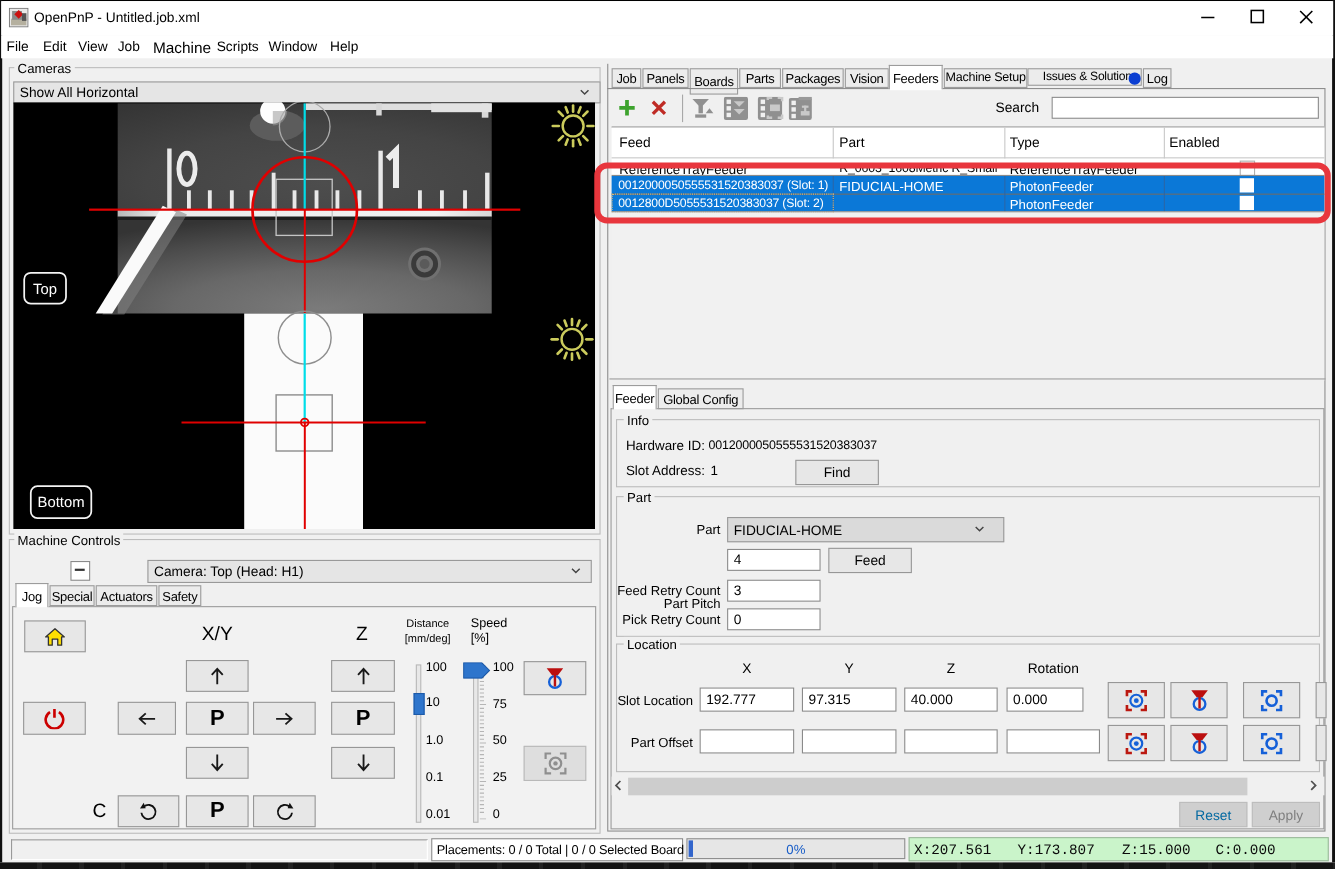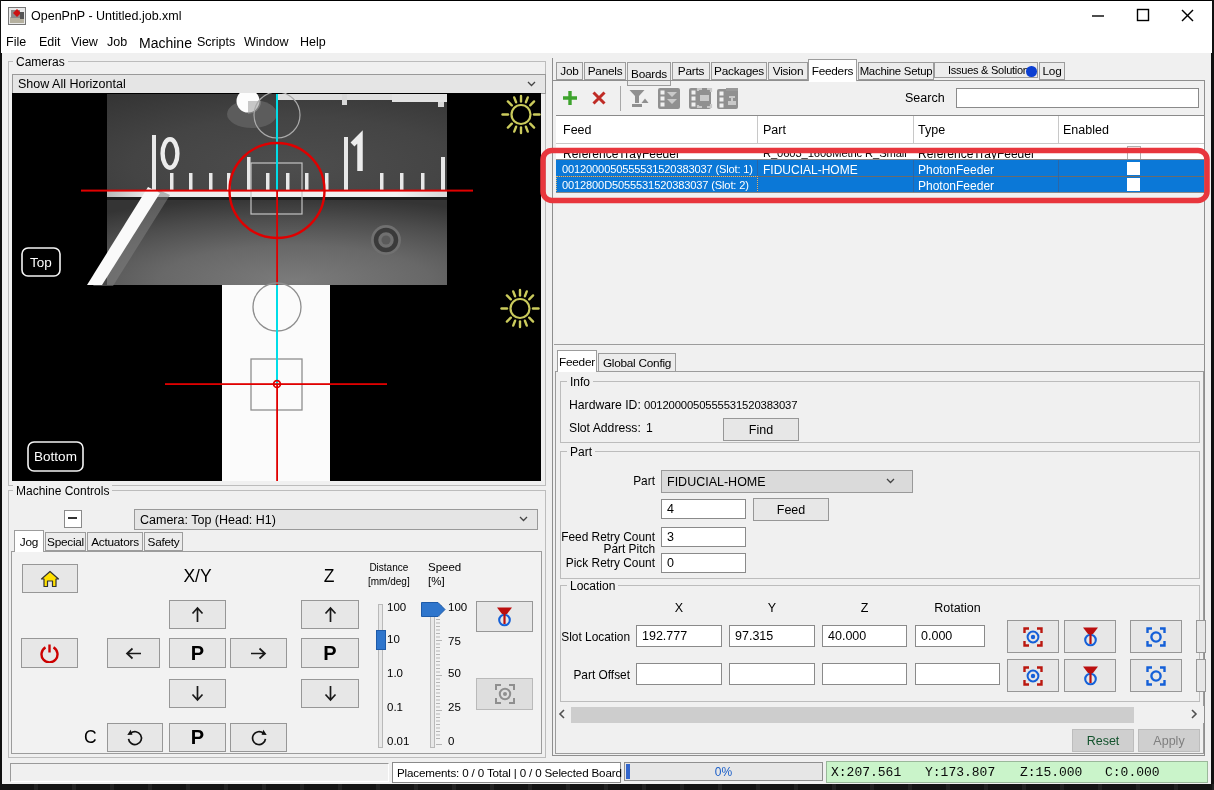--- a/index.html
+++ b/index.html
@@ -530,21 +530,21 @@
 
 <div class="ab" style="left:556px;top:706px;width:648px;height:17px;background:#f0f0f0;"></div>
 <div class="ab" style="left:571px;top:707px;width:563px;height:16px;background:#cdcdcd;"></div>
 <svg class="ab" style="left:558px;top:709px;" width="8" height="10" viewBox="0 0 8 10">
     <path d="M6 1 L2 5 L6 9" fill="none" stroke="#505050" stroke-width="1.6"></path>
   </svg>
 <svg class="ab" style="left:1190px;top:709px;" width="8" height="10" viewBox="0 0 8 10">
     <path d="M2 1 L6 5 L2 9" fill="none" stroke="#505050" stroke-width="1.6"></path>
   </svg>
 
-<div class="btn" style="left:1072px;top:729px;width:60px;height:21px;font-size:12.5px;color:#14532d;background:#cfcfcf;border-color:#bdbdbd;">Reset</div>
+<div class="btn" style="left:1072px;top:729px;width:60px;height:21px;font-size:12.5px;color:#0369a1;background:#cfcfcf;border-color:#bdbdbd;">Reset</div>
 <div class="btn" style="left:1138px;top:729px;width:60px;height:21px;font-size:12.5px;color:#7f7f7f;background:#cfcfcf;border-color:#bdbdbd;">Apply</div>
 
 <svg class="ab" style="left:535px;top:140px;z-index:5;" width="679" height="70" viewBox="0 0 679 70">
  <rect x="8" y="10.5" width="664" height="50" rx="9" fill="none" stroke="#e8363d" stroke-width="5.5"></rect>
 </svg>
 
 <div class="ab" style="left:10px;top:763px;width:379px;height:19px;background:#f0f0f0;border-top:1px solid #9a9a9a;border-left:1px solid #9a9a9a;border-bottom:1px solid #fff;border-right:1px solid #fff;box-sizing:border-box;"></div>
 <div class="ab" style="left:392px;top:762px;width:229px;height:21px;background:#fff;border:1px solid #8a8a8a;box-sizing:border-box;"></div>
 <div class="ab" style="left:397px;top:766px;font-size:11.6px;letter-spacing:-0.15px;">Placements: 0 / 0 Total | 0 / 0 Selected Board</div>
 <div class="ab" style="left:624px;top:762px;width:199px;height:19px;background:#e6e6e6;border:1px solid #8f8f8f;box-sizing:border-box;"></div>

